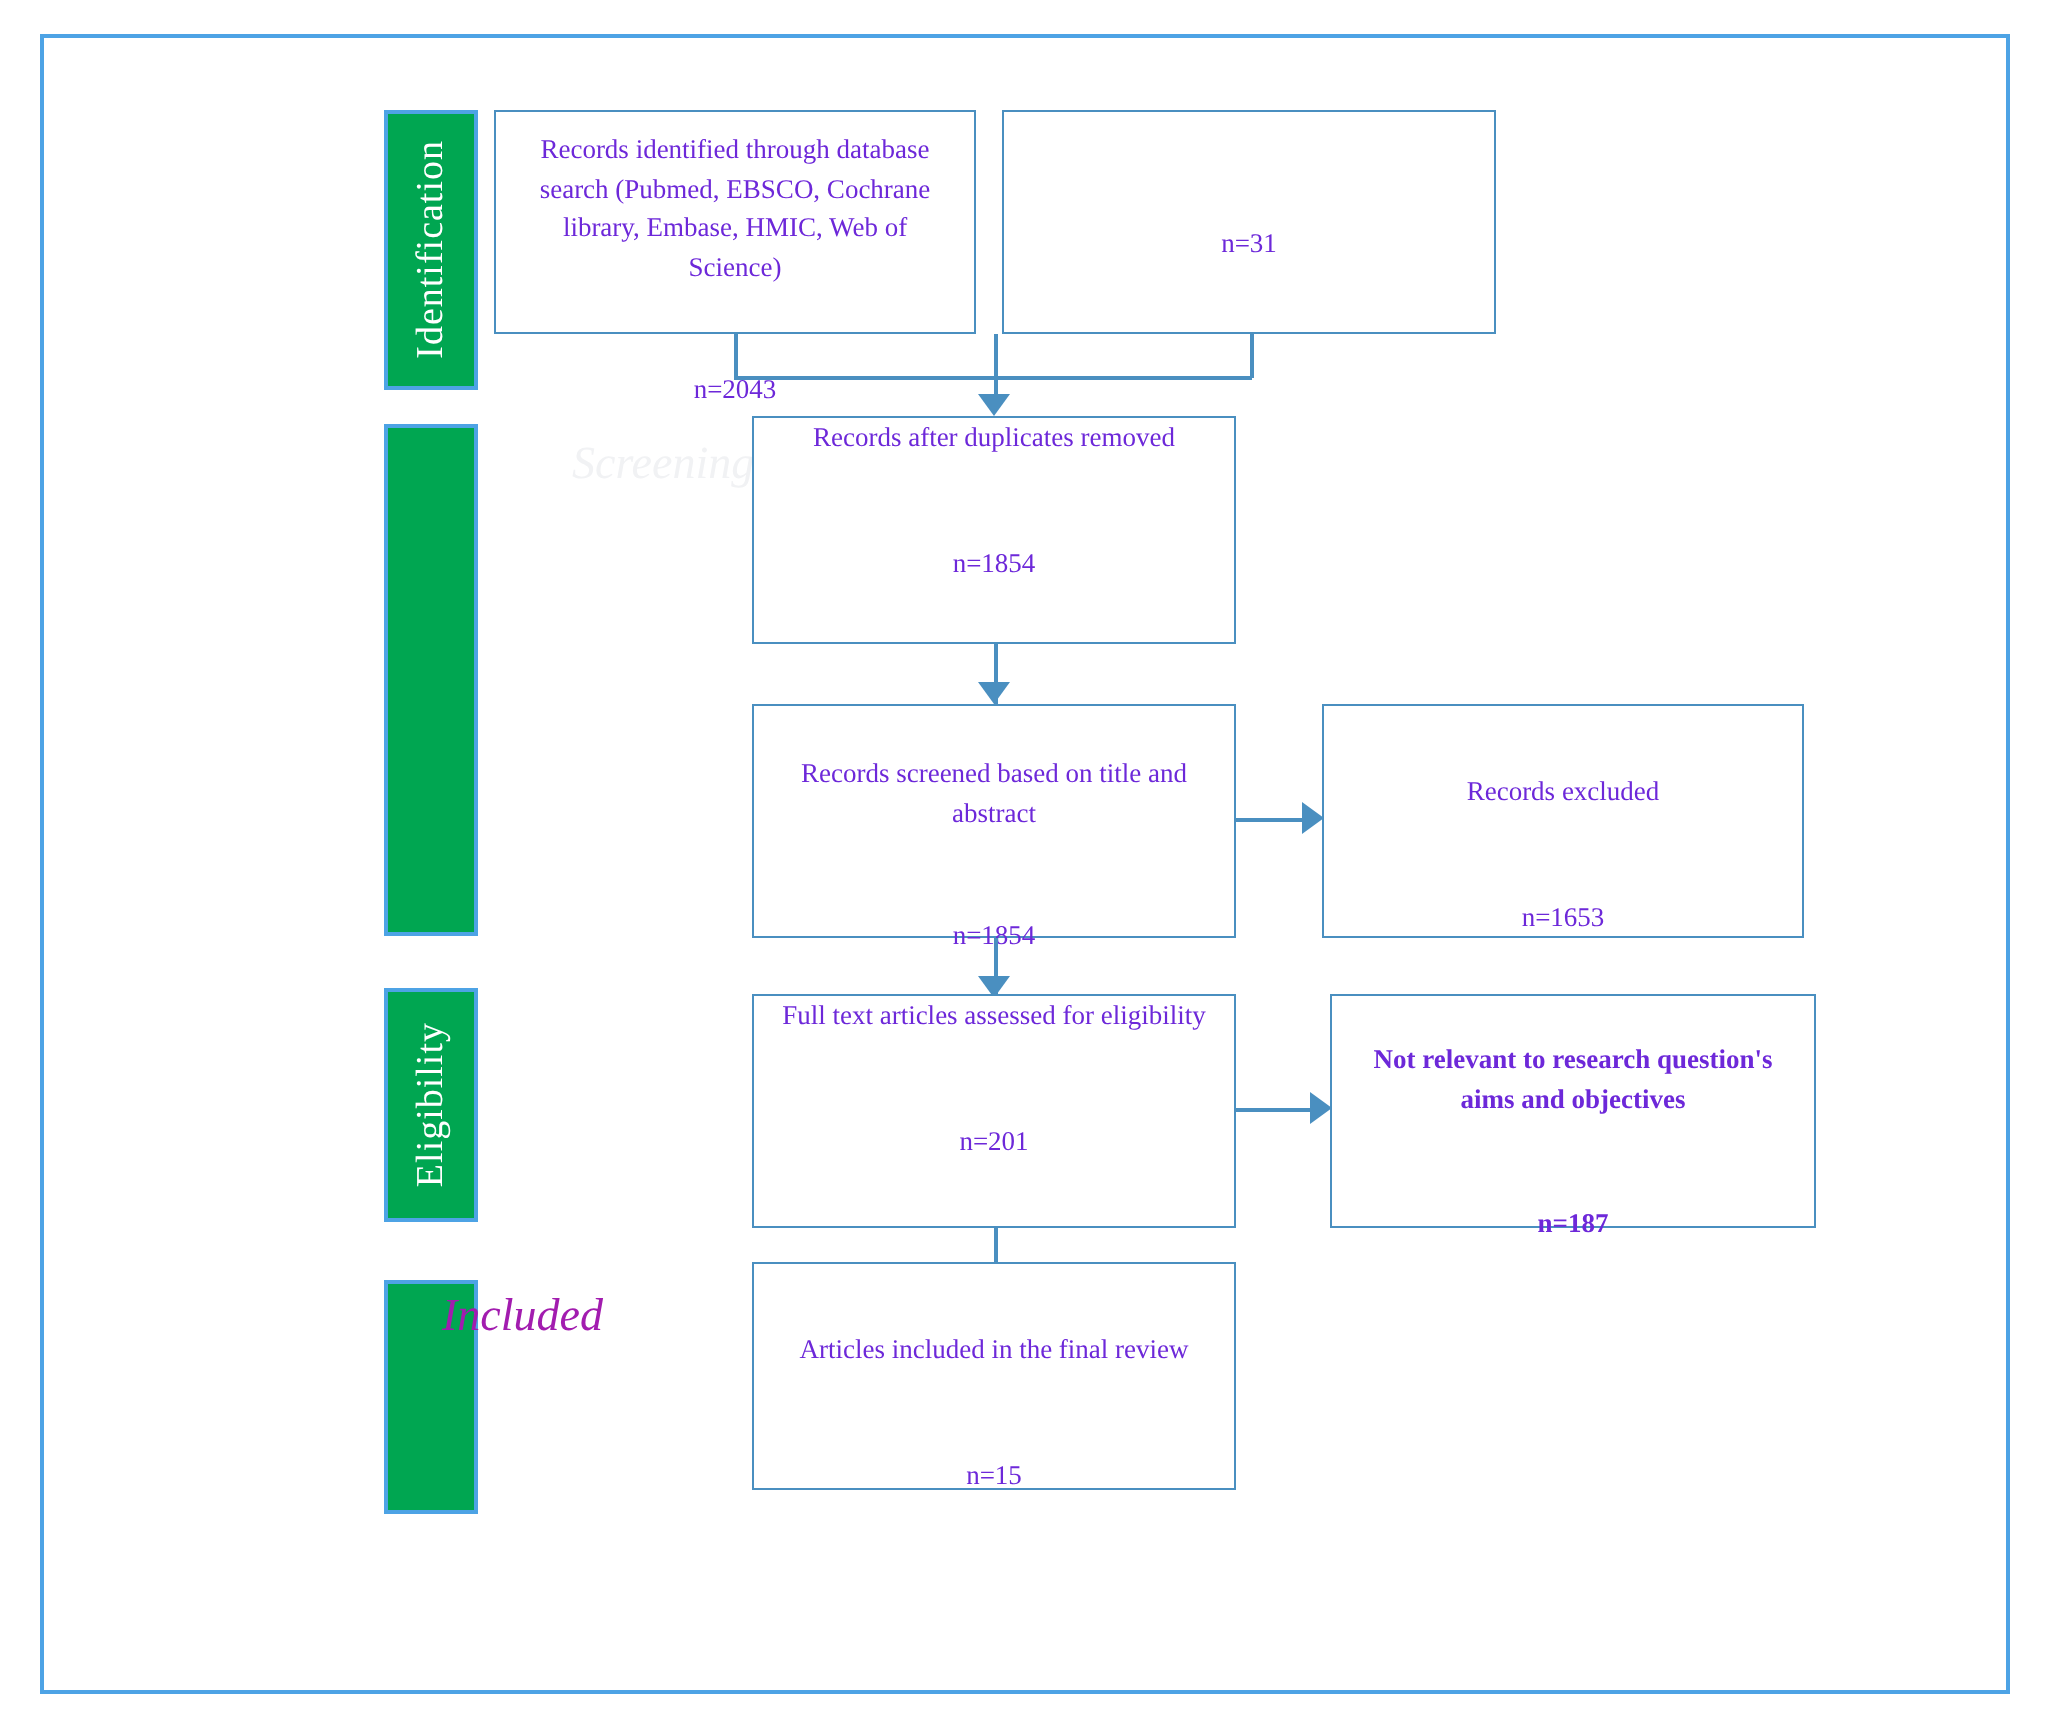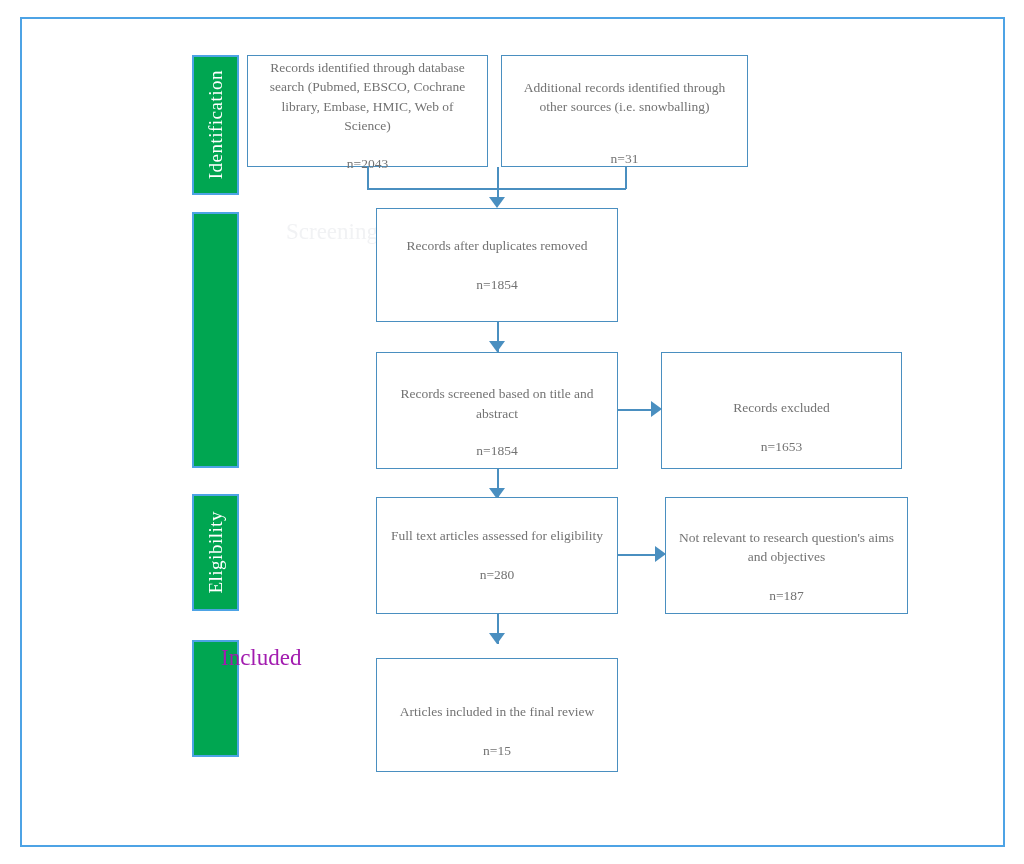--- a/index.html
+++ b/index.html
@@ -52,39 +52,41 @@
     color: #ffffff;
   }
 
   
   .ghost-label {
     position: absolute;
     font-size: 23px;
     white-space: nowrap;
     color: #f1f2f4;
     pointer-events: none;
+    font-style: italic;
   }
   .ghost-label.on-bar {
     color: #a21caf;
   }
 
   
   .flow-box {
     position: absolute;
     border: 1.6px solid #4a8fc0;
     box-sizing: border-box;
     background: #ffffff;
     display: flex;
     flex-direction: column;
     align-items: center;
-    justify-content: center;
+    justify-content: flex-start;
     text-align: center;
-    color: #737373;
+    color: #6d28d9;
     font-size: 13.5px;
     line-height: 1.45;
+    gap: 24px;
   }
   .flow-box .box-title {
     display: block;
     padding: 0 12px;
   }
   .flow-box .box-count {
     display: block;
     padding: 0 12px;
   }
 
@@ -140,21 +142,20 @@
   <div class="ghost-label" style="left:286px; top:219px;">Screening</div>
 
   <div class="ghost-label on-bar" style="left:221px; top:645px;">Included</div>
 
   <div class="flow-box" style="left:247px; top:55px; width:241px; height:112px; padding-top:9px;">
     <span class="box-title">Records identified through database search (Pubmed, EBSCO, Cochrane library, Embase, HMIC, Web of Science)</span>
     <span class="box-count" style="margin-top:18px;">n=2043</span>
   </div>
 
   <div class="flow-box" style="left:501px; top:55px; width:247px; height:112px; padding-top:24px;">
-    <span class="box-title">Additional records identified through other sources (i.e. snowballing)</span>
     <span class="box-count" style="margin-top:32px;">n=31</span>
   </div>
 
   <div class="conn-v" style="left:367px; top:167px; height:22px;"></div>
   <div class="conn-v" style="left:625px; top:167px; height:22px;"></div>
   <div class="conn-h" style="left:367px; top:188px; width:259px;"></div>
   <div class="conn-v" style="left:497px; top:167px; height:32px;"></div>
   <div class="arrow-down" style="left:489px; top:197px;"></div>
 
   <div class="flow-box" style="left:376px; top:208px; width:242px; height:114px; ">
@@ -176,32 +177,32 @@
   </div>
 
   <div class="conn-h" style="left:618px; top:409px; width:38px;"></div>
   <div class="arrow-right" style="left:651px; top:401px;"></div>
 
   <div class="conn-v" style="left:497px; top:469px; height:30px;"></div>
   <div class="arrow-down" style="left:489px; top:488px;"></div>
 
   <div class="flow-box" style="left:376px; top:497px; width:242px; height:117px; ">
     <span class="box-title">Full text articles assessed for eligibility</span>
-    <span class="box-count" style="margin-top:19px;">n=280</span>
-  </div>
-
-  <div class="flow-box" style="left:665px; top:497px; width:243px; height:117px; padding-top:22px;">
+    <span class="box-count" style="margin-top:19px;">n=201</span>
+  </div>
+
+  <div class="flow-box" style="left:665px; top:497px; width:243px; height:117px; padding-top:22px;font-weight:bold;">
     <span class="box-title">Not relevant to research question's aims and objectives</span>
     <span class="box-count" style="margin-top:19px;">n=187</span>
   </div>
 
   <div class="conn-h" style="left:618px; top:554px; width:42px;"></div>
   <div class="arrow-right" style="left:655px; top:546px;"></div>
 
   <div class="conn-v" style="left:497px; top:614px; height:30px;"></div>
   <div class="arrow-down" style="left:489px; top:633px;"></div>
 
-  <div class="flow-box" style="left:376px; top:658px; width:242px; height:114px; padding-top:33px;">
+  <div class="flow-box" style="left:376px; top:631px; width:242px; height:114px; padding-top:33px;">
     <span class="box-title">Articles included in the final review</span>
     <span class="box-count" style="margin-top:19px;">n=15</span>
   </div>
 
 </div>
 
 </body></html>

